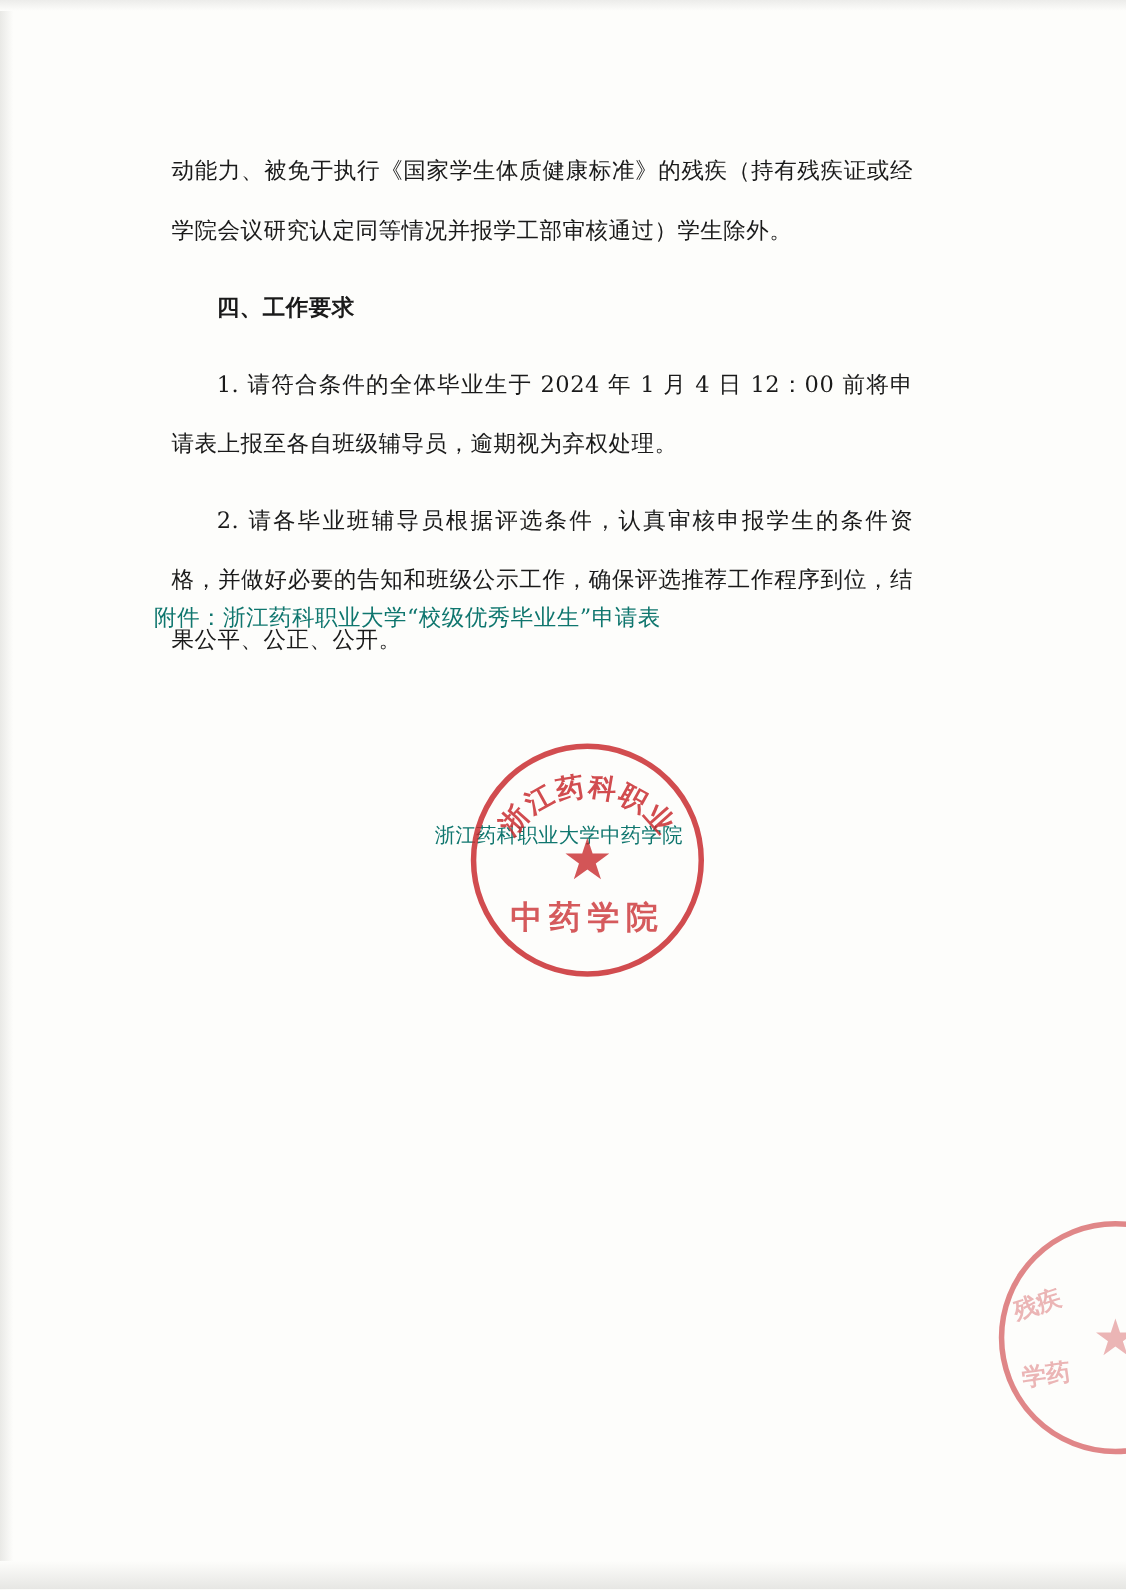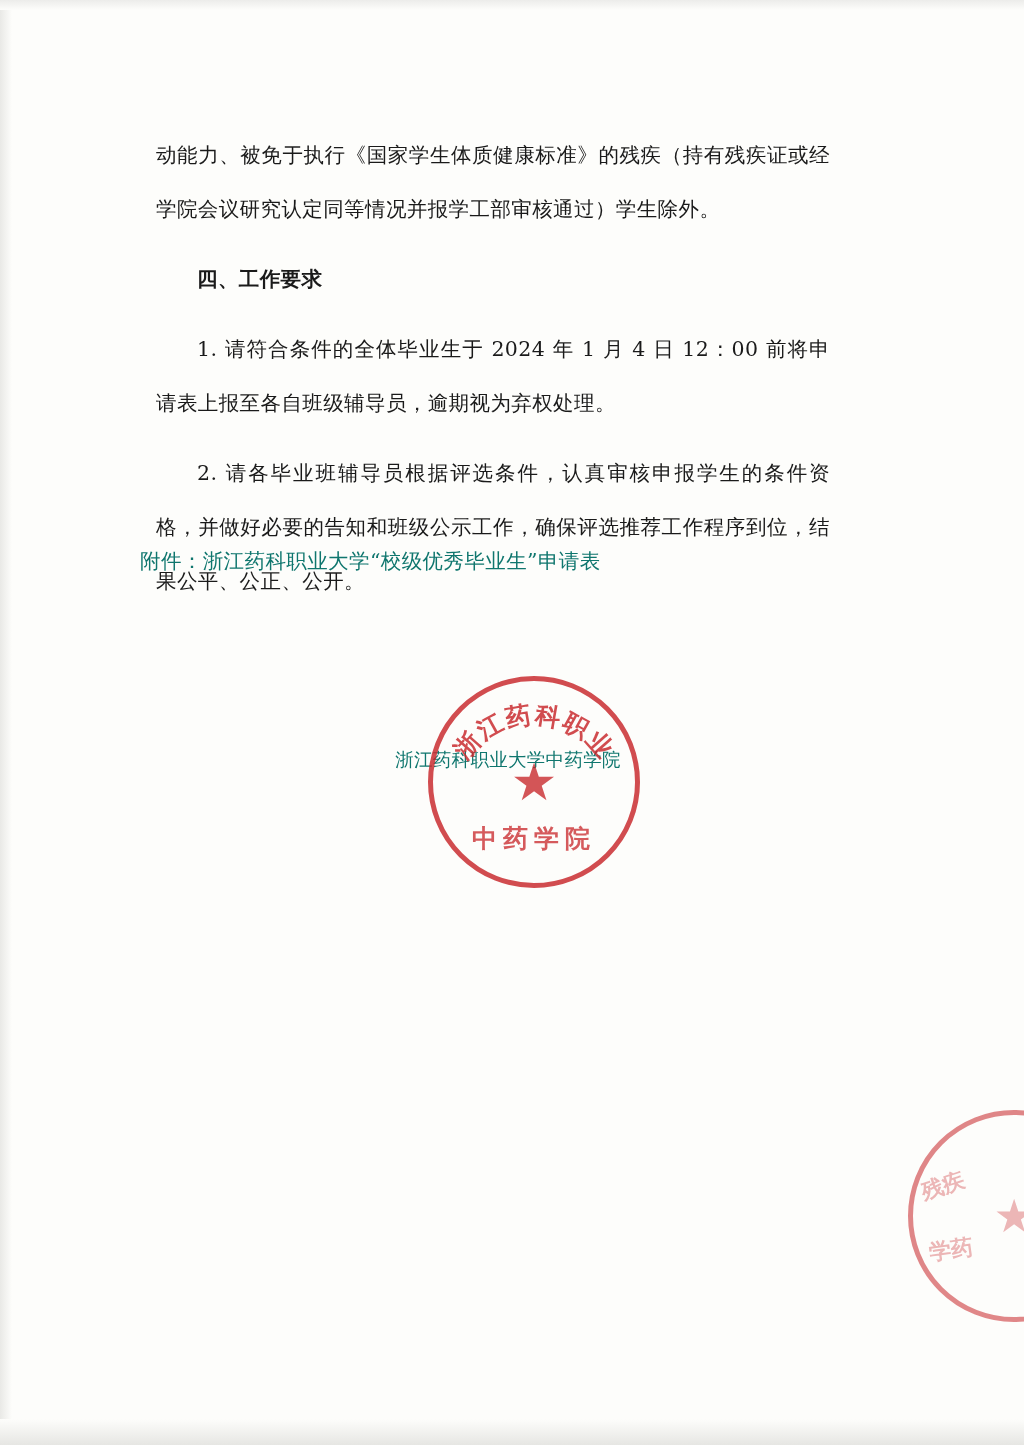--- a/index.html
+++ b/index.html
@@ -121,21 +121,21 @@
     letter-spacing: 2px;
   }
   .seal-bottom {
     position: absolute;
     left: 0;
     bottom: 28px;
     width: 202px;
     text-align: center;
     color: #c8262a;
     font-family: "DejaVu Serif", "Liberation Serif", serif;
-    font-size: 25px;
+    font-size: 29px;
     font-weight: bold;
     letter-spacing: 6px;
     opacity: 0.92;
   }
   
   .seal-partial {
     position: absolute;
     right: -96px;
     top: 1110px;
     width: 212px;

